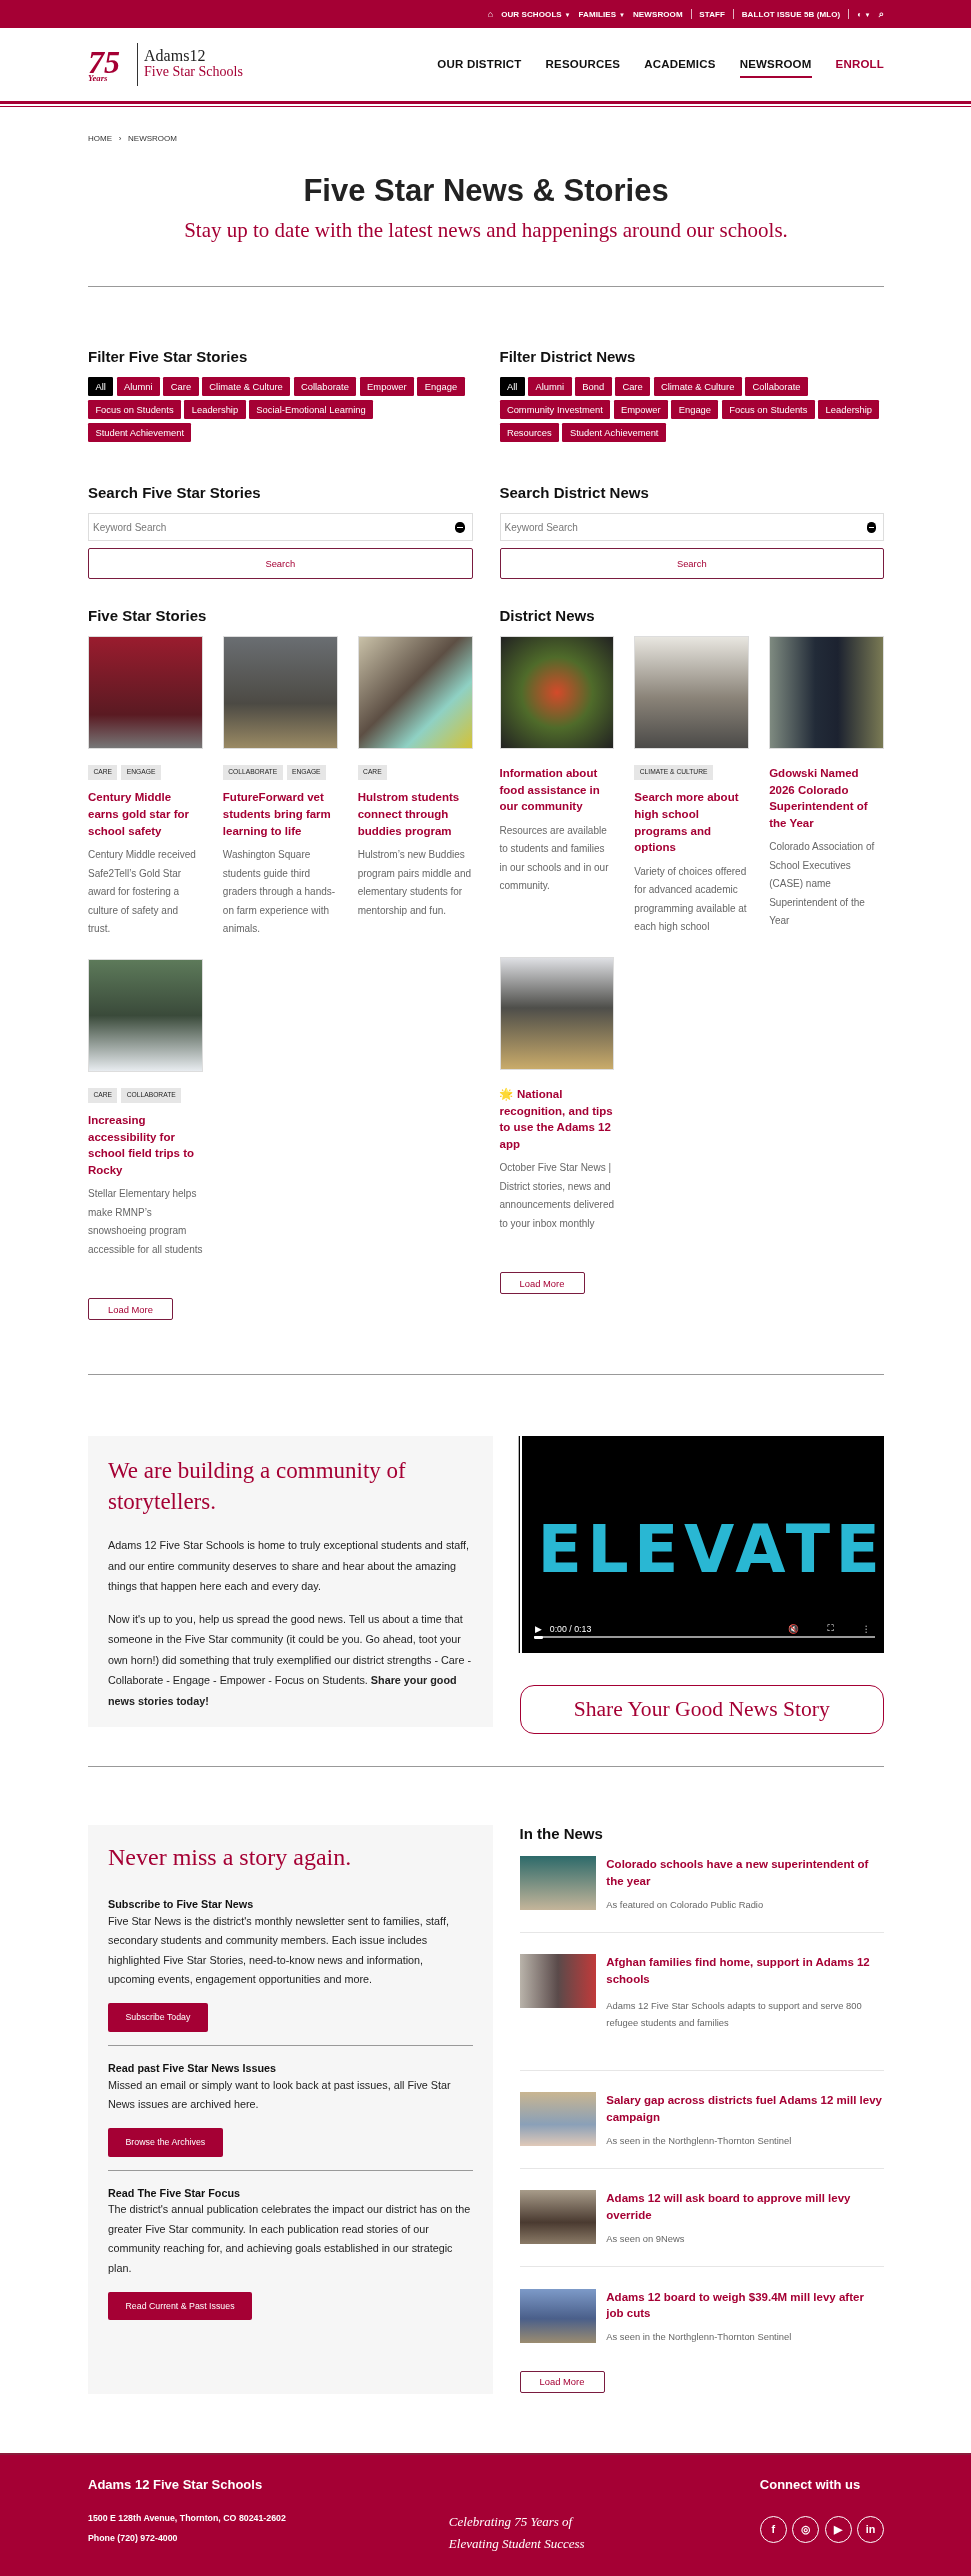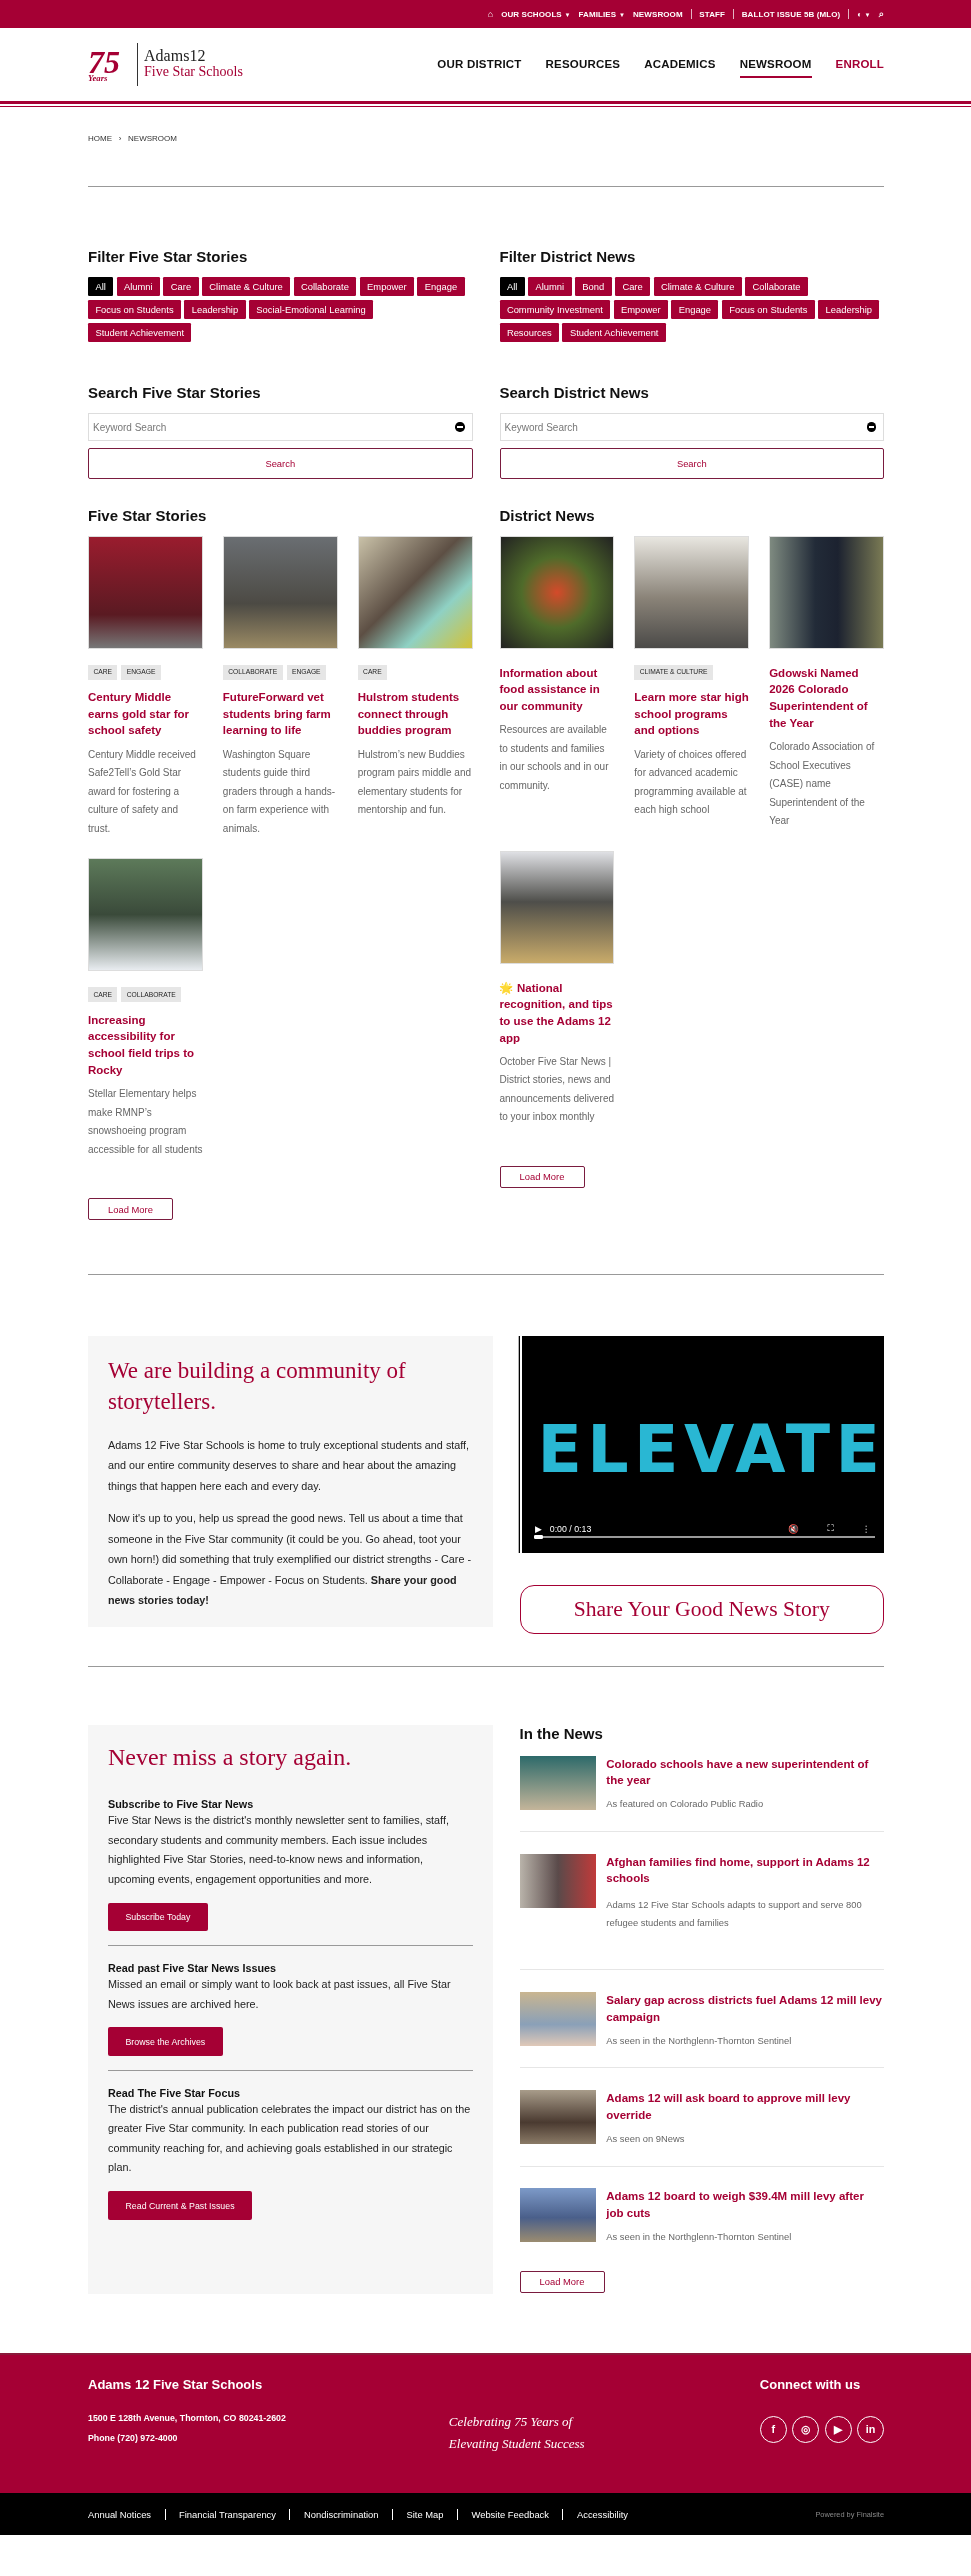--- a/index.html
+++ b/index.html
@@ -120,20 +120,24 @@
   </nav>
  </div>
 </div>
 
 <div class="wrap">
  <div class="crumb">
   <span>HOME</span>
   <span>›</span>
   <span>NEWSROOM</span>
  </div>
+ <div class="hero">
+  <h1>Five Star News &amp; Stories</h1>
+  <p>Stay up to date with the latest news and happenings around our schools.</p>
+ </div>
  <hr class="rule" style="margin-top:43px;margin-bottom:61px">
 
  <div class="cols">
   <div class="col">
    <h3 class="sec">Filter Five Star Stories</h3>
    <div class="chips">
     <button class="chip on">All</button>
     <button class="chip">Alumni</button>
     <button class="chip">Care</button>
     <button class="chip">Climate &amp; Culture</button>
@@ -233,21 +237,21 @@
     <div class="card">
      <div class="img" style="background:radial-gradient(circle at 50% 50%,#d44a2a,#4f6b2a 45%,#222)"></div>
      <h4 style="margin-top:16px">Information about food assistance in our community</h4>
      <p>Resources are available to students and families in our schools and in our community.</p>
     </div>
     <div class="card">
      <div class="img" style="background:linear-gradient(#e8e6e0,#8a8378 55%,#4b4a48)"></div>
      <div class="tags">
               <span class="tag">Climate &amp; Culture</span>
             </div>
-     <h4>Learn more star high school programs and options</h4>
+     <h4>Search more about high school programs and options</h4>
      <p>Variety of choices offered for advanced academic programming available at each high school</p>
     </div>
     <div class="card">
      <div class="img" style="background:linear-gradient(90deg,#7e8a80,#222b38 40%,#1c2230 60%,#7a7a54)"></div>
      <h4 style="margin-top:16px">Gdowski Named 2026 Colorado Superintendent of the Year</h4>
      <p>Colorado Association of School Executives (CASE) name Superintendent of the Year</p>
     </div>
     <div class="card">
      <div class="img" style="background:linear-gradient(#dfe0e4,#4e4e4a 45%,#c9ab6a)"></div>
      <h4 style="margin-top:16px">🌟 National recognition, and tips to use the Adams 12 app</h4>

